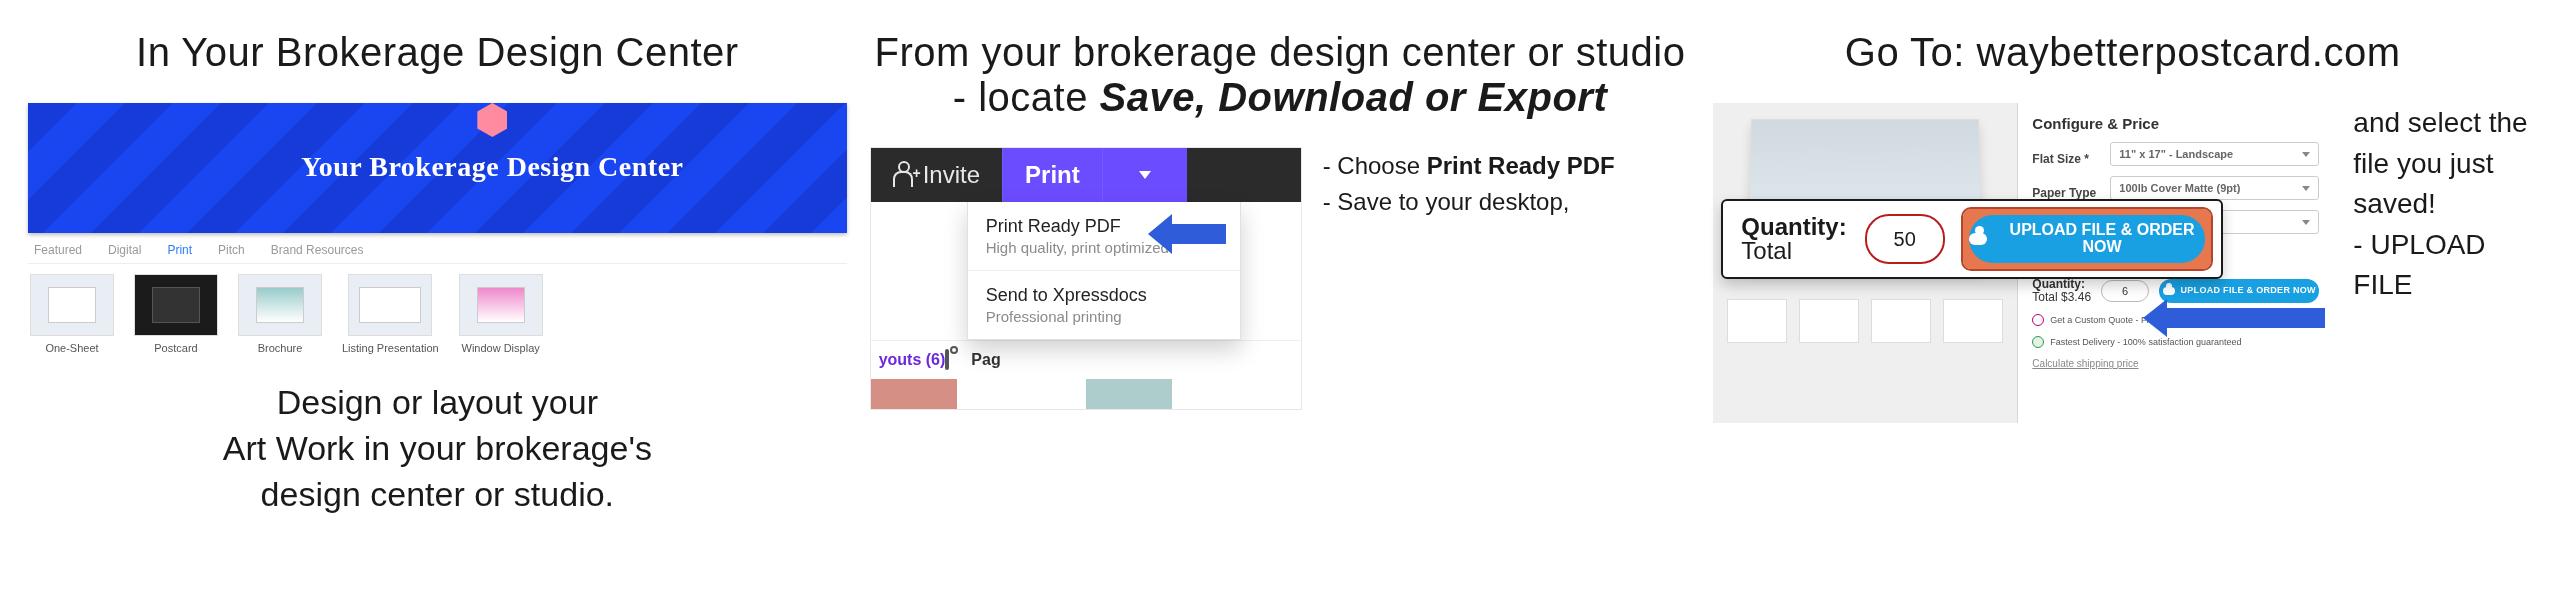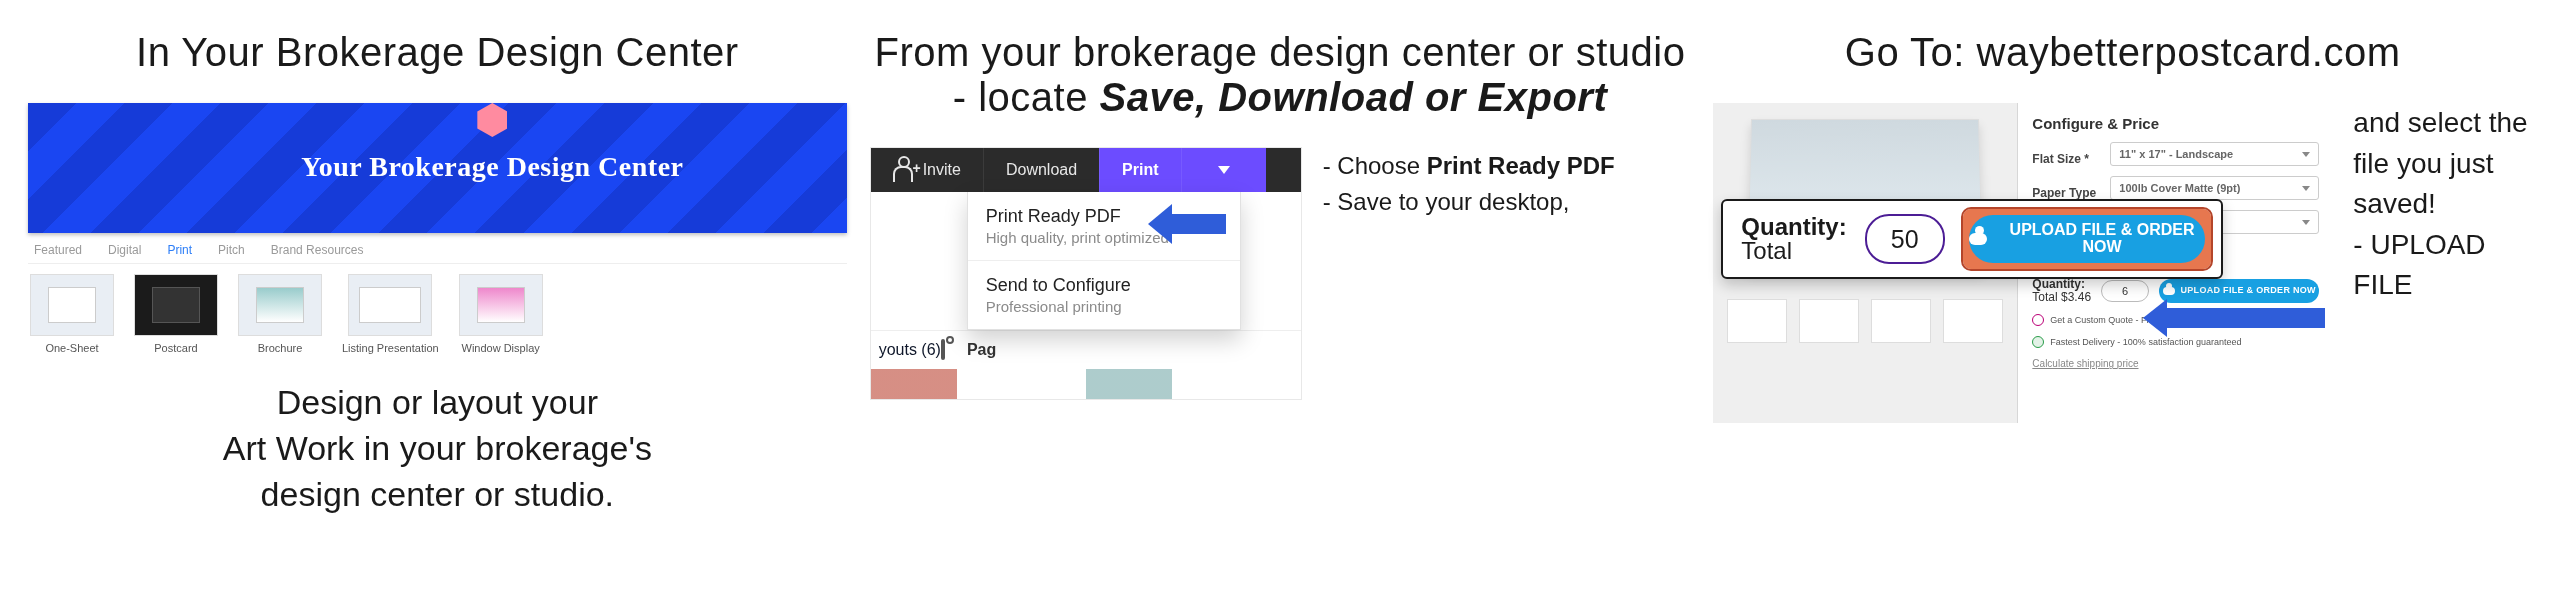--- a/index.html
+++ b/index.html
@@ -92,22 +92,22 @@
 
   
   .col2-body{display:flex;gap:22px;align-items:flex-start;}
   .canva{
     width:430px;flex:none;
     background:#fff;
     font-family:Arial,Helvetica,sans-serif;
     box-shadow:0 0 0 1px #e8e8e8;
   }
   .cbar{
-    height:44px;background:var(--darkbar);color:#e7e7e7;
-    display:flex;align-items:stretch;font-size:16px;
+    height:54px;background:var(--darkbar);color:#e7e7e7;
+    display:flex;align-items:stretch;font-size:24px;
   }
   .cbar .seg{
     display:flex;align-items:center;gap:10px;padding:0 22px;
     border-left:1px solid rgba(255,255,255,.08);
   }
   .cbar .seg:first-child{border-left:none;}
   .cbar .print{background:var(--canva-print);color:#fff;font-weight:600;}
   .cbar .caret{background:var(--canva-print);width:40px;justify-content:center;}
   .chev{width:0;height:0;border-left:6px solid transparent;border-right:6px solid transparent;border-top:8px solid #fff;}
   .invite-ico{width:16px;height:14px;border:2px solid #e7e7e7;border-bottom:none;border-radius:8px 8px 0 0;position:relative;top:4px;}
@@ -129,21 +129,21 @@
   }
   .carrow::before{
     content:"";position:absolute;left:-22px;top:-10px;
     border-top:20px solid transparent;border-bottom:20px solid transparent;
     border-right:24px solid var(--print-blue);
   }
   .c-below{
     display:flex;align-items:center;gap:22px;
     padding:10px 8px;border-top:1px solid #eee;font-size:16px;color:#333;
   }
-  .c-below .lay{color:#0f172a;}
+  .c-below .lay{color:#6d28d9;font-weight:bold;}
   .c-below .pin{width:14px;height:20px;border:2px solid #555;border-radius:3px;position:relative;}
   .c-below .pin::after{content:"";position:absolute;left:3px;top:-5px;width:4px;height:4px;border:2px solid #555;border-radius:50%;}
   .c-strip{height:30px;background:linear-gradient(90deg,#b43 0 20%,#fff 20% 50%,#7aa 50% 70%,#fff 70% 100%);opacity:.6;}
 
   .col2-notes{font-size:24px;line-height:1.5;}
   .col2-notes b{font-weight:700;}
 
   
   .col3-body{display:flex;gap:20px;align-items:flex-start;}
   .wbp{
@@ -199,22 +199,22 @@
   
   .callout{
     position:absolute;left:8px;top:96px;width:470px;height:76px;
     background:#fff;border:2px solid #1a1a1a;border-radius:6px;
     display:flex;align-items:center;gap:18px;padding:0 10px 0 18px;
     box-shadow:0 6px 14px rgba(0,0,0,.2);
   }
   .callout .ql{font-size:24px;line-height:1;}
   .callout .ql b{display:block;}
   .callout .qv{
-    width:76px;height:46px;border:2px solid #4c1d95;border-radius:24px;
-    display:flex;align-items:center;justify-content:center;font-size:25px;
+    width:76px;height:46px;border:2px solid #b91c1c;border-radius:24px;
+    display:flex;align-items:center;justify-content:center;font-size:20px;
   }
   .callout .big-up{
     flex:1;height:60px;border-radius:8px;
     background:linear-gradient(#fff,#fff) padding-box;
     position:relative;display:flex;align-items:center;justify-content:center;
   }
   .callout .big-up .outer{
     position:absolute;inset:0;border-radius:8px;background:var(--orange);
     outline:2px solid #b4452a;
   }
@@ -304,39 +304,36 @@
       <span>From your brokerage design center or studio - locate </span><span class="sub-bold">Save, Download  or Export</span>
     </h2>
 
     <div class="col2-body">
       <div class="canva">
         <div class="cbar">
           <div class="seg">
             <span class="invite-ico"></span>
             <span>Invite</span>
           </div>
-          <div class="seg">
-            <span>Download</span>
-          </div>
           <div class="seg print">
             <span>Print</span>
           </div>
           <div class="seg caret">
             <span class="chev"></span>
           </div>
         </div>
 
         <div class="cmenu">
           <div class="carrow"></div>
           <div class="citem">
             <div class="t">Print Ready PDF</div>
             <div class="d">High quality, print optimized</div>
           </div>
           <div class="citem">
-            <div class="t">Send to Configure</div>
+            <div class="t">Send to Xpressdocs</div>
             <div class="d">Professional printing</div>
           </div>
         </div>
 
         <div class="c-below">
           <span class="lay"><span>youts (6)</span> <span class="pin"></span></span>
           <span style="font-weight:700">Pag</span>
         </div>
         <div class="c-strip"></div>
       </div>

